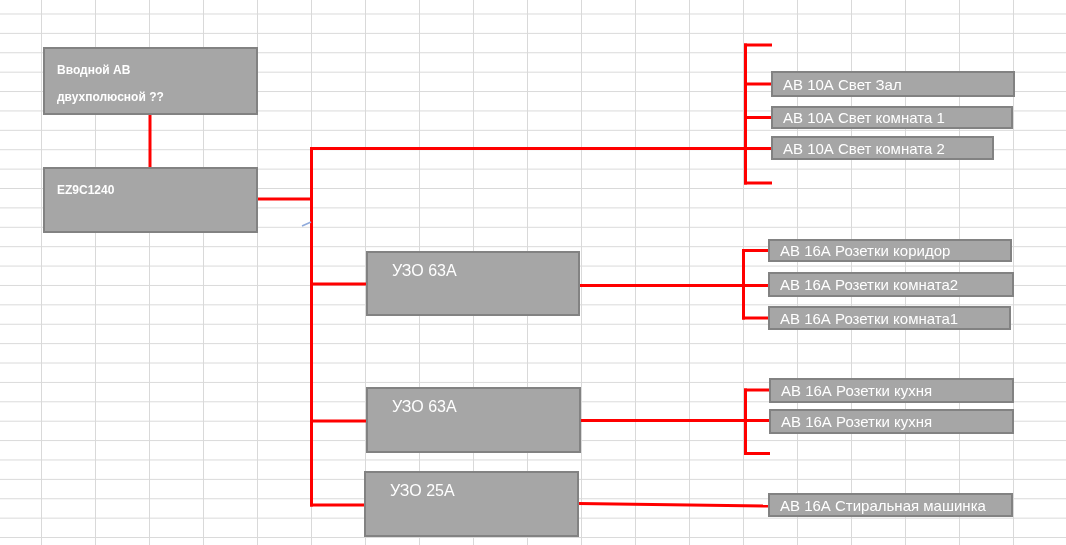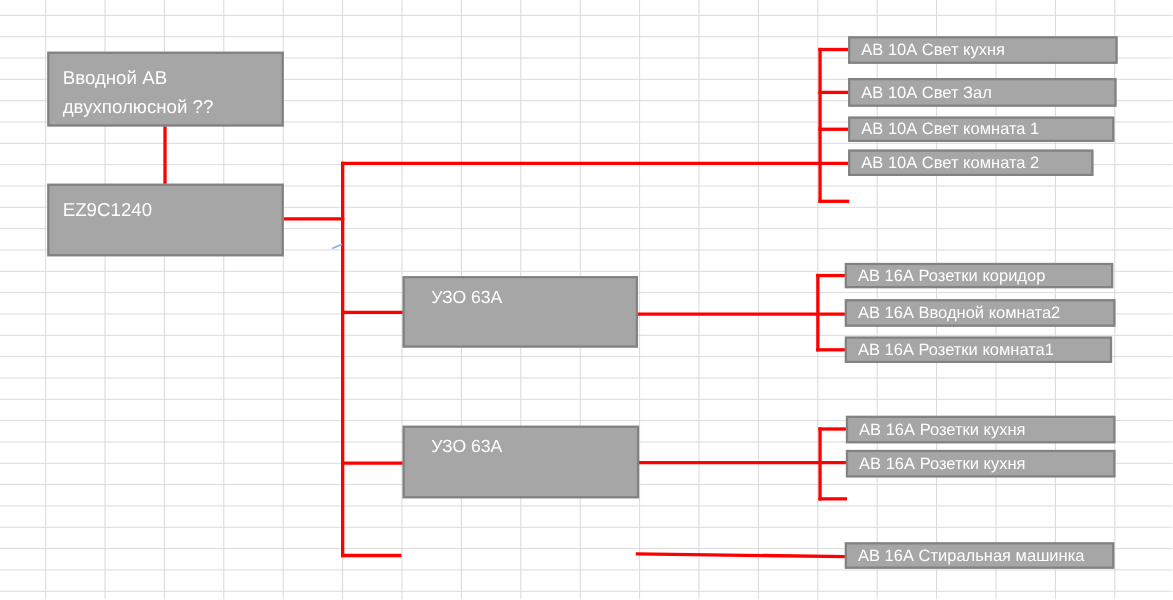--- a/index.html
+++ b/index.html
@@ -27,23 +27,24 @@
   svg.wires{position:absolute;left:0;top:0;width:1066px;height:545px;pointer-events:none;}
   svg.wires line{stroke:var(--wire);stroke-width:3;}
   svg.wires line.stray{stroke:var(--stray-mark);stroke-width:1.5;}
   .node{
     position:absolute;
     background:var(--box-fill);
     border:2px solid var(--box-border);
     color:var(--box-text);
   }
   .node.big{
-    font-size:17px;
+    font-size:12px;
     line-height:27px;
     padding:8px 0 0 12px;
+    font-weight:bold;
   }
   .node.rcd{
     font-size:16px;
     padding:9px 0 0 24px;
   }
   .node.breaker{
     font-size:15px;
     display:flex;
     align-items:center;
     padding-left:10px;
@@ -102,28 +103,30 @@
   </div>
 
   <div class="node rcd" style="left:366px;top:251px;width:214px;height:65px;">
     <span>УЗО 63А</span>
   </div>
 
   <div class="node rcd" style="left:366px;top:387px;width:215px;height:66px;">
     <span>УЗО 63А</span>
   </div>
 
+  <div class="node rcd" style="left:364px;top:471px;width:215px;height:66px;">
+    <span>УЗО 25А</span>
+  </div>
 
-  <div class="node breaker" style="left:771px;top:33px;width:245px;height:25px;">АВ 10А Свет кухня</div>
   <div class="node breaker" style="left:771px;top:71px;width:244px;height:26px;">АВ 10А Свет Зал</div>
   <div class="node breaker" style="left:771px;top:106px;width:242px;height:23px;">АВ 10А Свет комната 1</div>
   <div class="node breaker" style="left:771px;top:136px;width:223px;height:24px;">АВ 10А Свет комната 2</div>
 
   <div class="node breaker" style="left:768px;top:239px;width:244px;height:23px;">АВ 16А Розетки коридор</div>
-  <div class="node breaker" style="left:768px;top:272px;width:246px;height:25px;">АВ 16А Вводной комната2</div>
+  <div class="node breaker" style="left:768px;top:272px;width:246px;height:25px;">АВ 16А Розетки комната2</div>
   <div class="node breaker" style="left:768px;top:306px;width:243px;height:24px;">АВ 16А Розетки комната1</div>
 
   <div class="node breaker" style="left:769px;top:378px;width:245px;height:25px;">АВ 16А Розетки кухня</div>
   <div class="node breaker" style="left:769px;top:409px;width:245px;height:25px;">АВ 16А Розетки кухня</div>
 
   <div class="node breaker" style="left:768px;top:493px;width:245px;height:24px;">АВ 16А Стиральная машинка</div>
 
 </div>
 
 </body></html>

